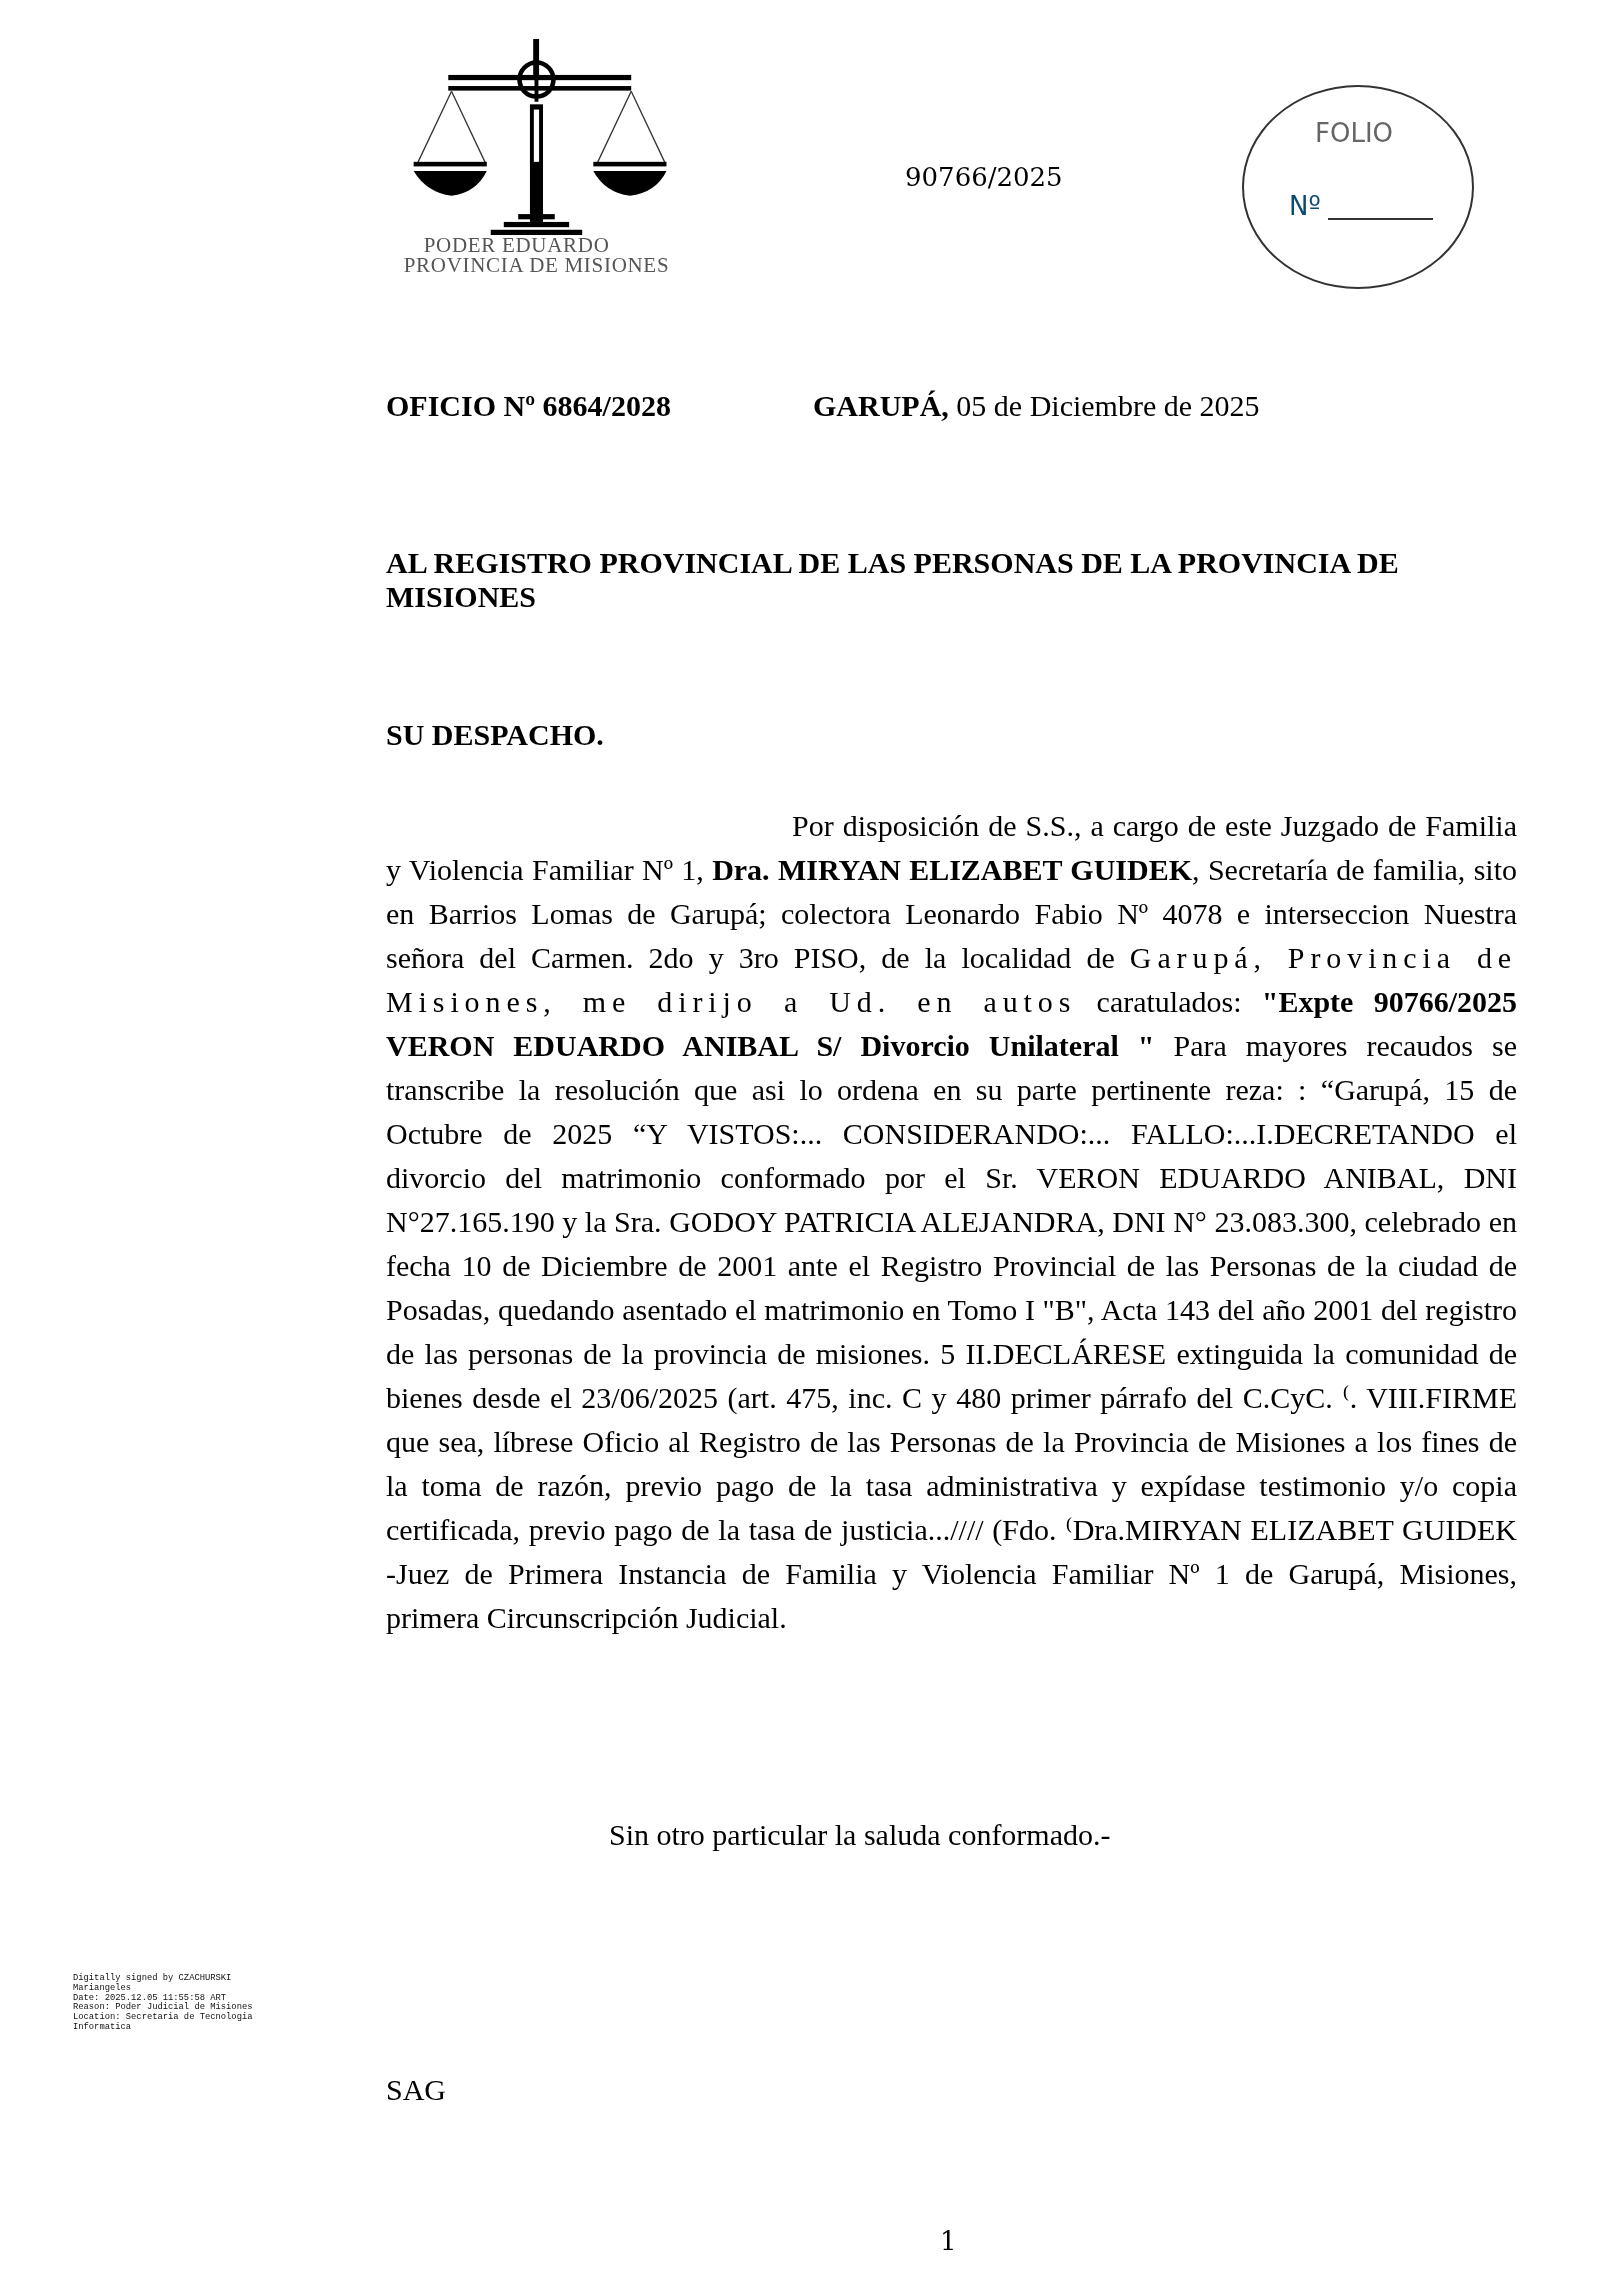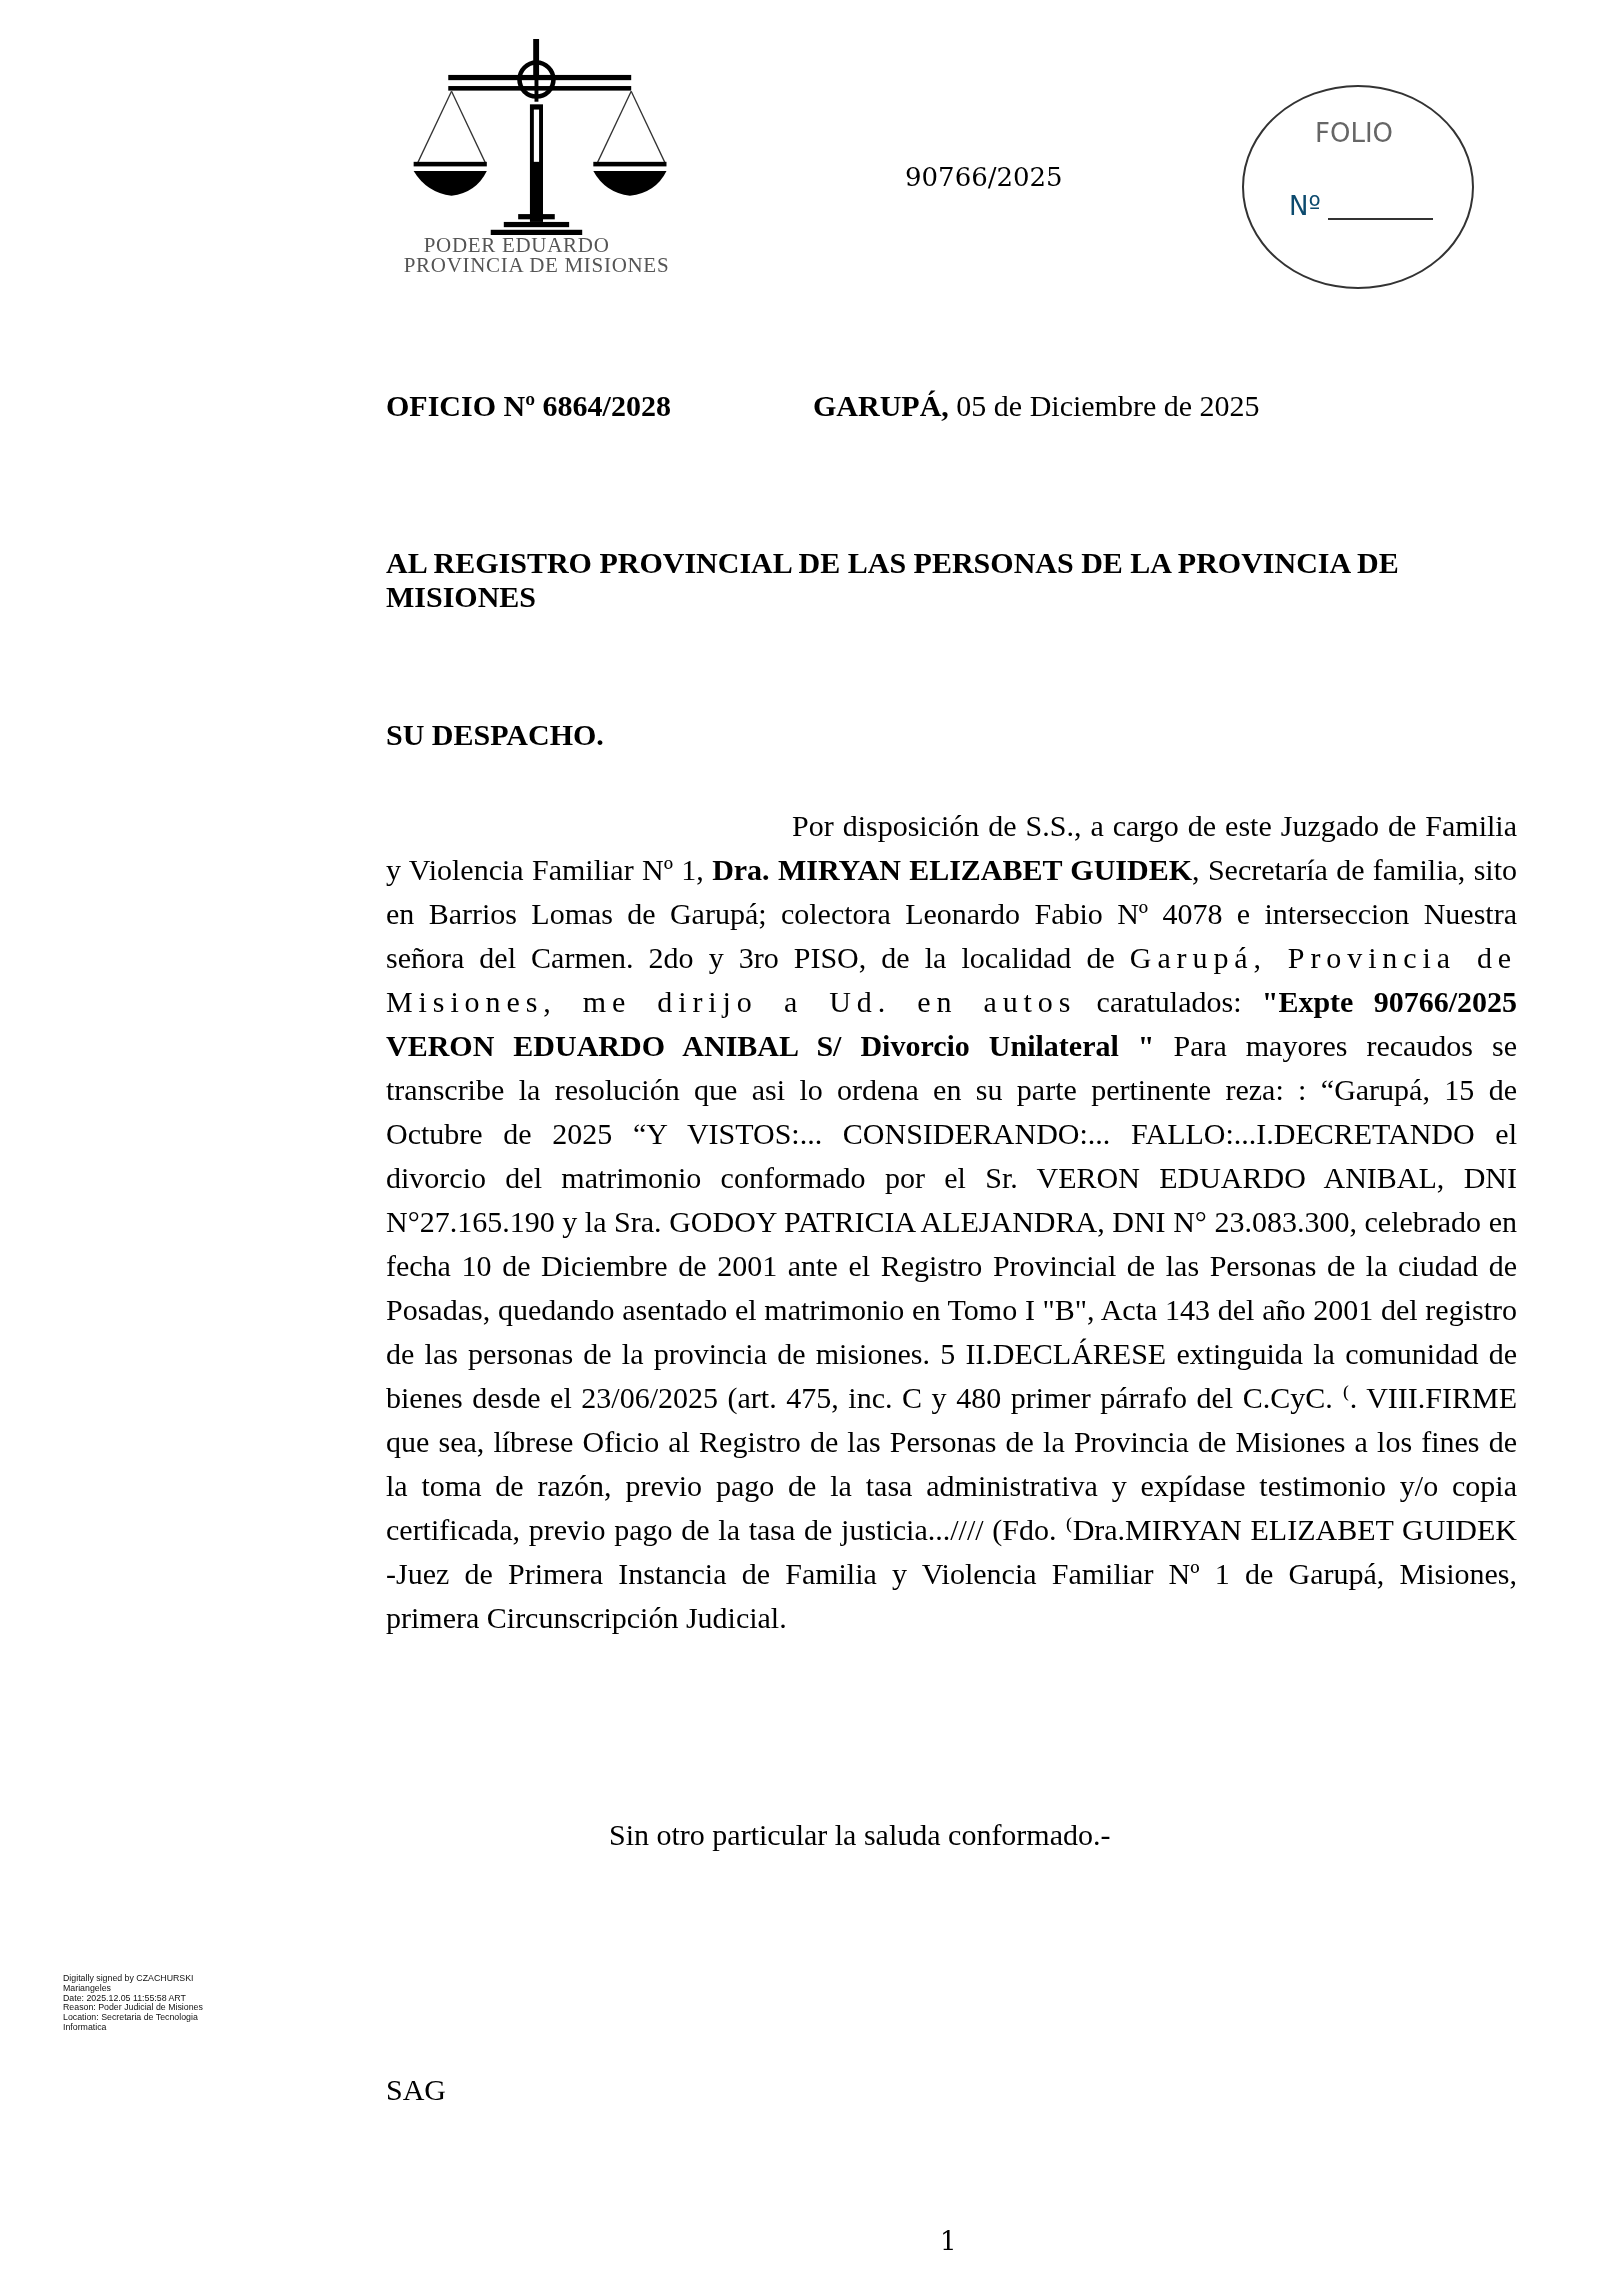--- a/index.html
+++ b/index.html
@@ -1,19 +1,19 @@
 <!DOCTYPE html>
 <html style="font-size:10.5px"><head>
 <meta charset="utf-8">
 <style>
   html, body { margin: 0; padding: 0; background: #ffffff; }
   body { width: 1623px; height: 2295px; position: relative; overflow: hidden; color: #000; }
   .abs { position: absolute; }
   .serif { font-family: "Liberation Serif", "DejaVu Serif", serif; }
-  .sans { font-family: Liberation Sans, sans-serif; }
+  .sans { font-family: Liberation Mono, monospace; margin-left: 10px; }
 
   
   #logo { left: 399px; top: 39px; width: 288px; height: 249px; }
   #logo svg { position: absolute; left: 0; top: 0; }
   .logo-text { position: absolute; left: 0; width: 275px; text-align: center; font-family: "Liberation Serif", serif; color: #555; letter-spacing: 0.7px; }
   .logo-t1 { top: 194px; font-size: 21px; left: 19.6px; width: 196px; }
   .logo-t2 { top: 214px; font-size: 21px; }
 
   
   #case-number { left: 905px; top: 162px; font-size: 26px; font-family: "DejaVu Serif", serif; }

